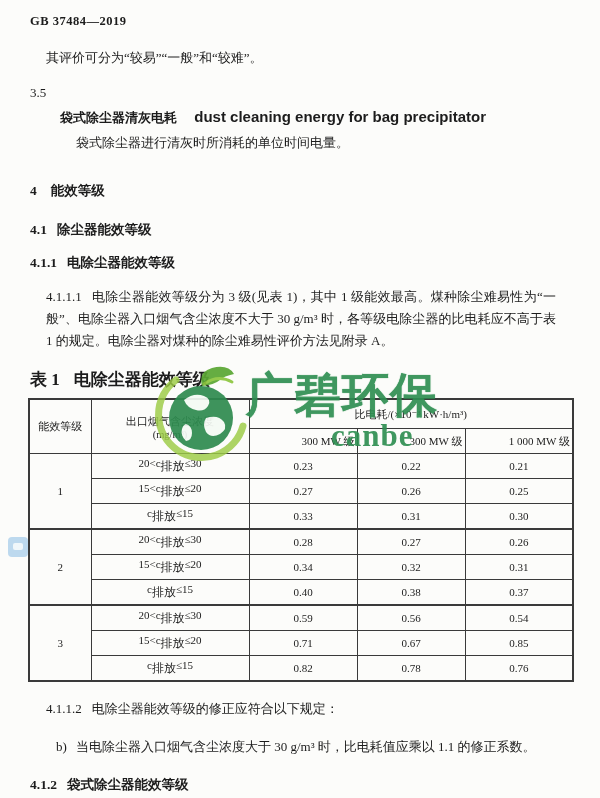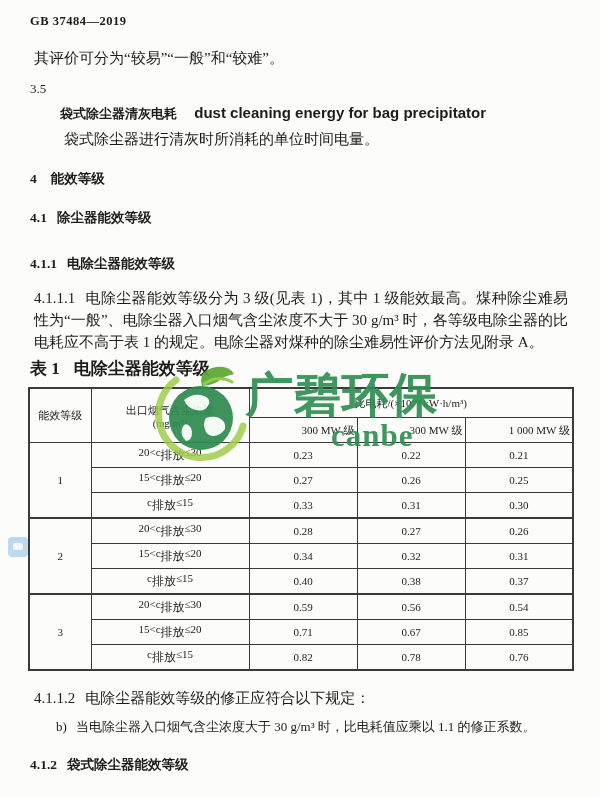--- a/index.html
+++ b/index.html
@@ -7,30 +7,30 @@
     position:relative;
     width:600px;height:798px;
     box-sizing:border-box;
     padding:14px 28px 0 30px;
     background:#fcfcfa;
     font-family:"Liberation Serif","DejaVu Serif",serif;
     color:#1c1c1c;
     overflow:hidden;
   }
   .doc-num{font-size:12.5px;font-weight:bold;letter-spacing:.5px;}
-  .body-text{font-size:15px;line-height:22px;margin:4px;text-align:justify;}
+  .body-text{font-size:13px;line-height:22px;margin:16px;text-align:justify;}
   .intro{margin-top:18px;}
   .term-num{margin-top:12px;font-size:13px;}
   .term-head{margin-top:7px;padding-left:30px;font-size:13px;font-weight:bold;}
   .term-head .en{margin-left:14px;font-family:"Liberation Sans","DejaVu Sans",sans-serif;font-size:15px;}
   .term-def{margin-top:5px;padding-left:30px;}
   .h-sec{font-size:13.5px;font-weight:bold;margin:0;}
-  .h4{margin-top:20px;}
+  .h4{margin-top:28px;}
   .h41{margin-top:21px;}
-  .h411{margin-top:28px;}
+  .h411{margin-top:15px;}
   .sec-num{margin-right:14px;}
   .sec-num-sm{margin-right:10px;}
   .clause{margin-top:14px;}
   .caption{font-size:17px;font-weight:bold;}
   .caption .cap-title{margin-left:14px;}
   table.t1{
     border-collapse:collapse;
     width:544px;
     margin:7px 0 0 -2px;
     font-size:11px;

